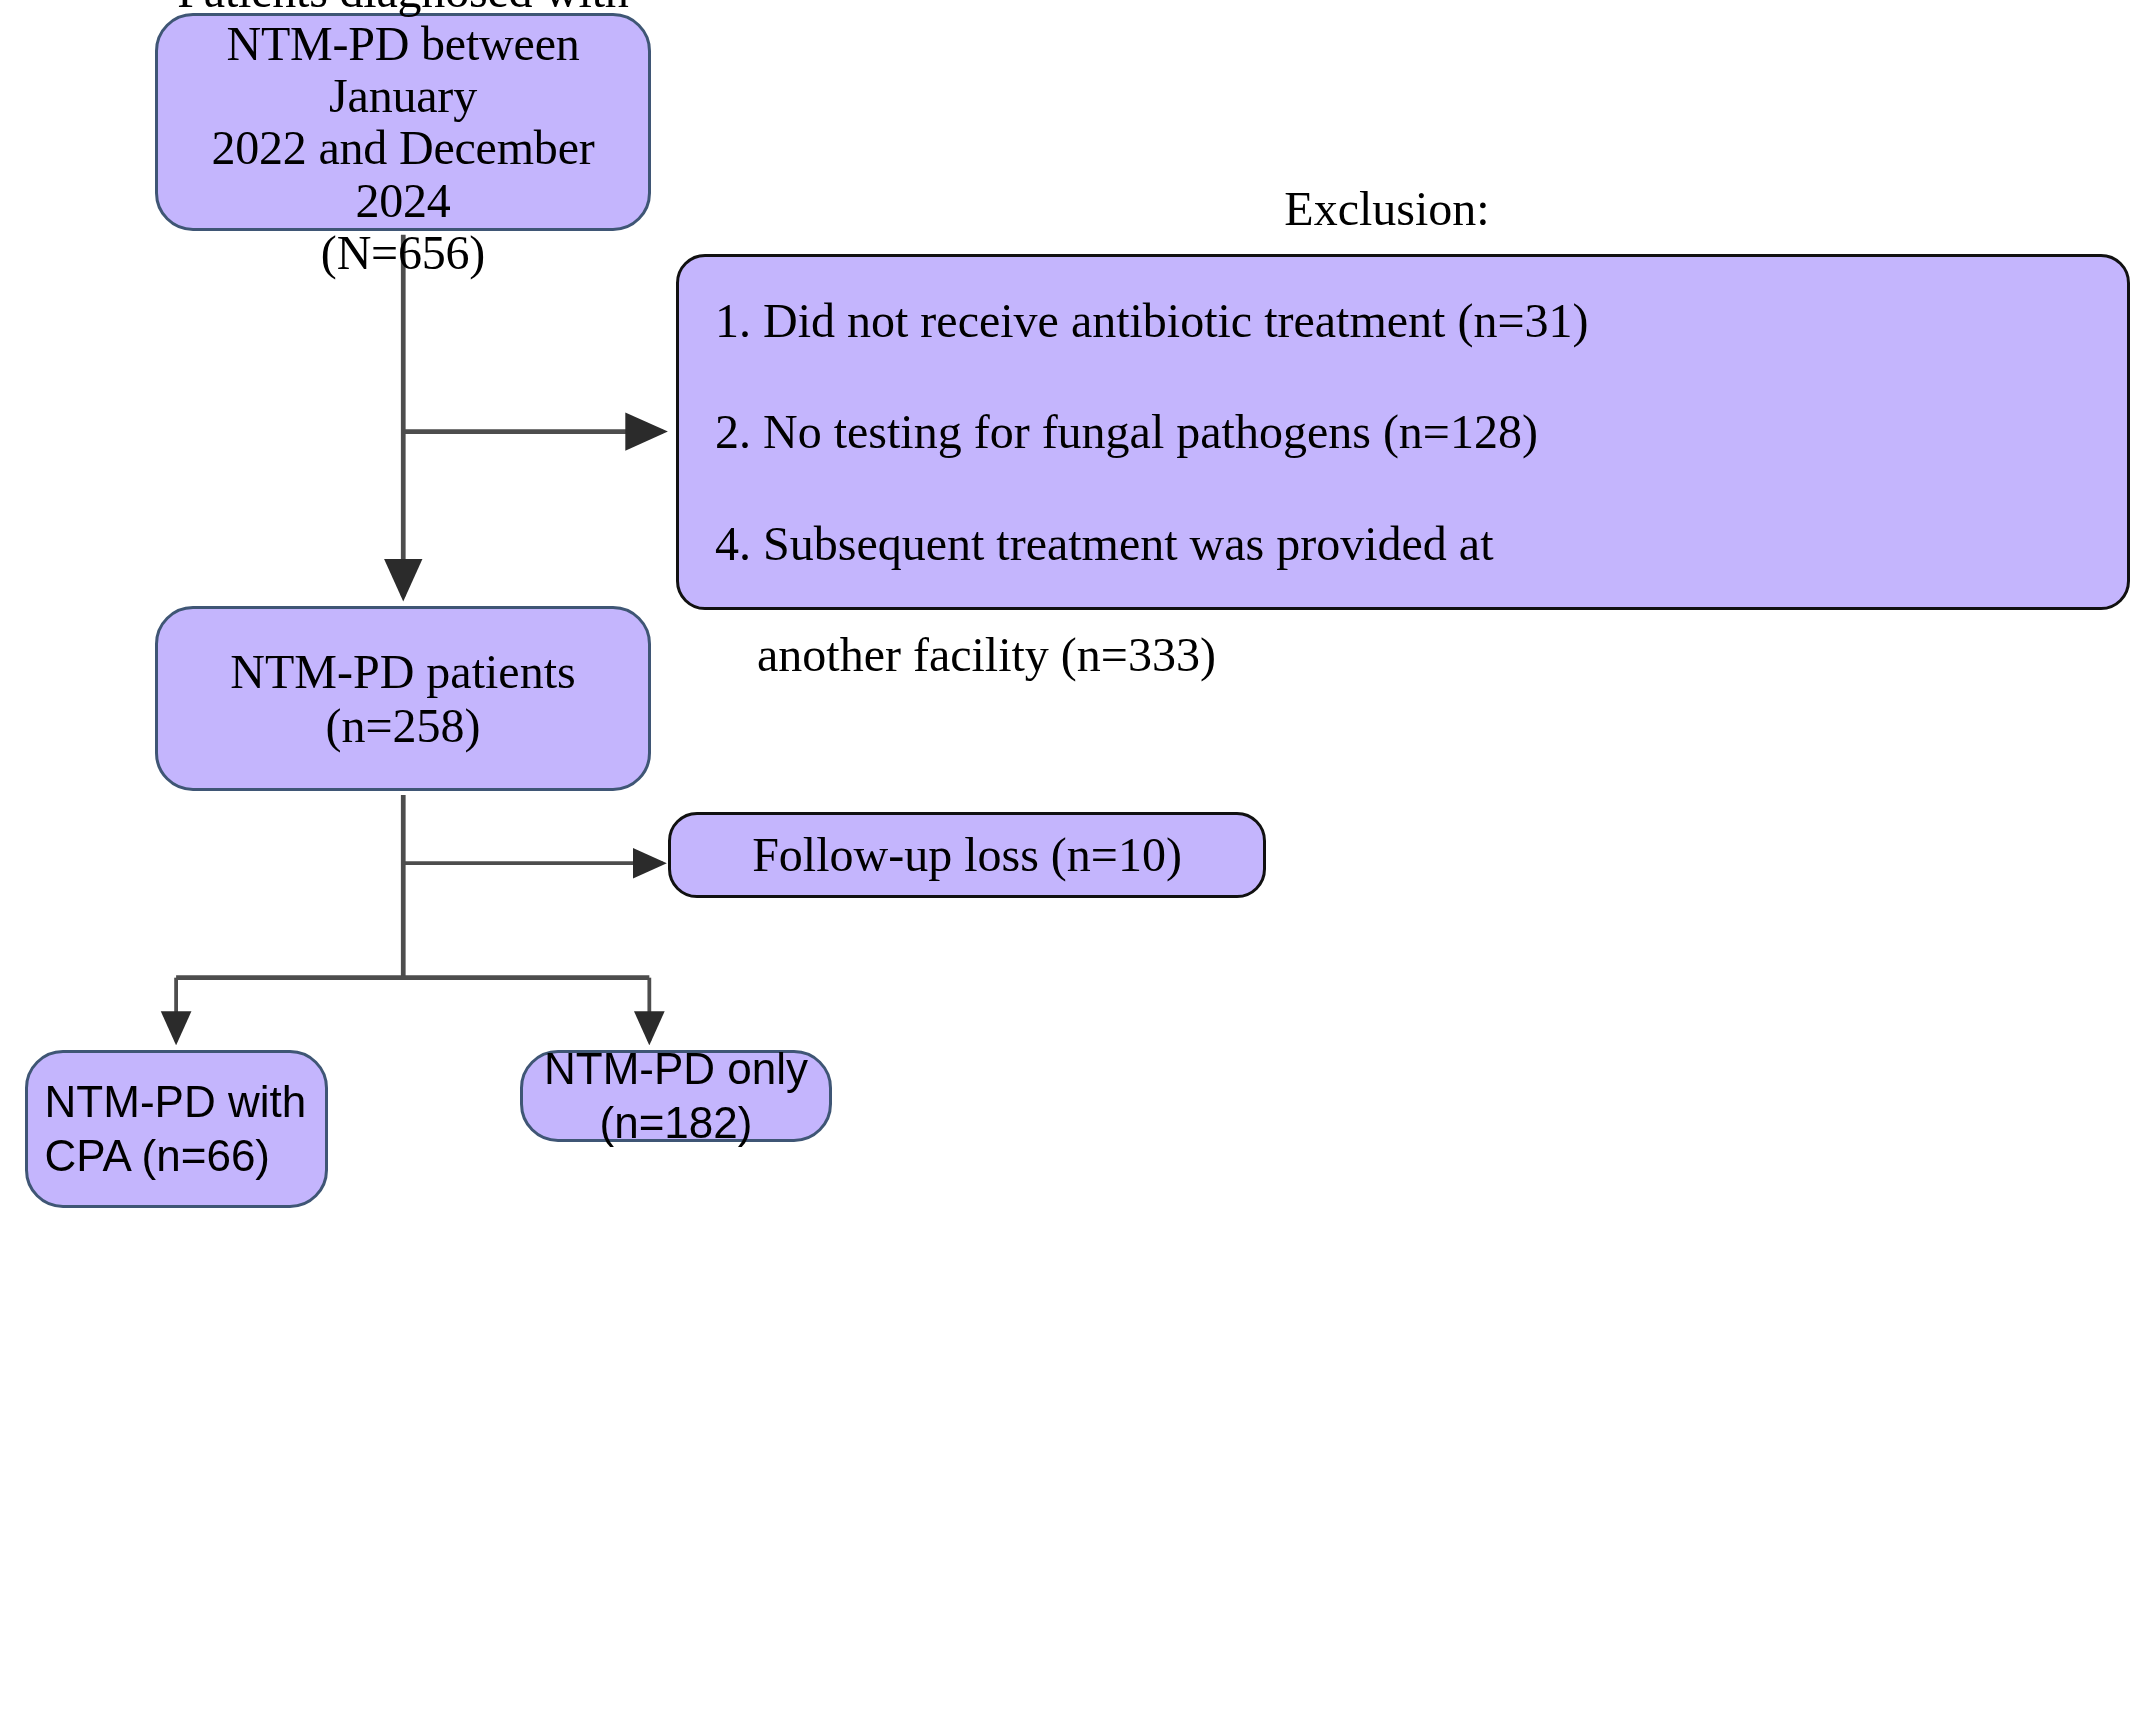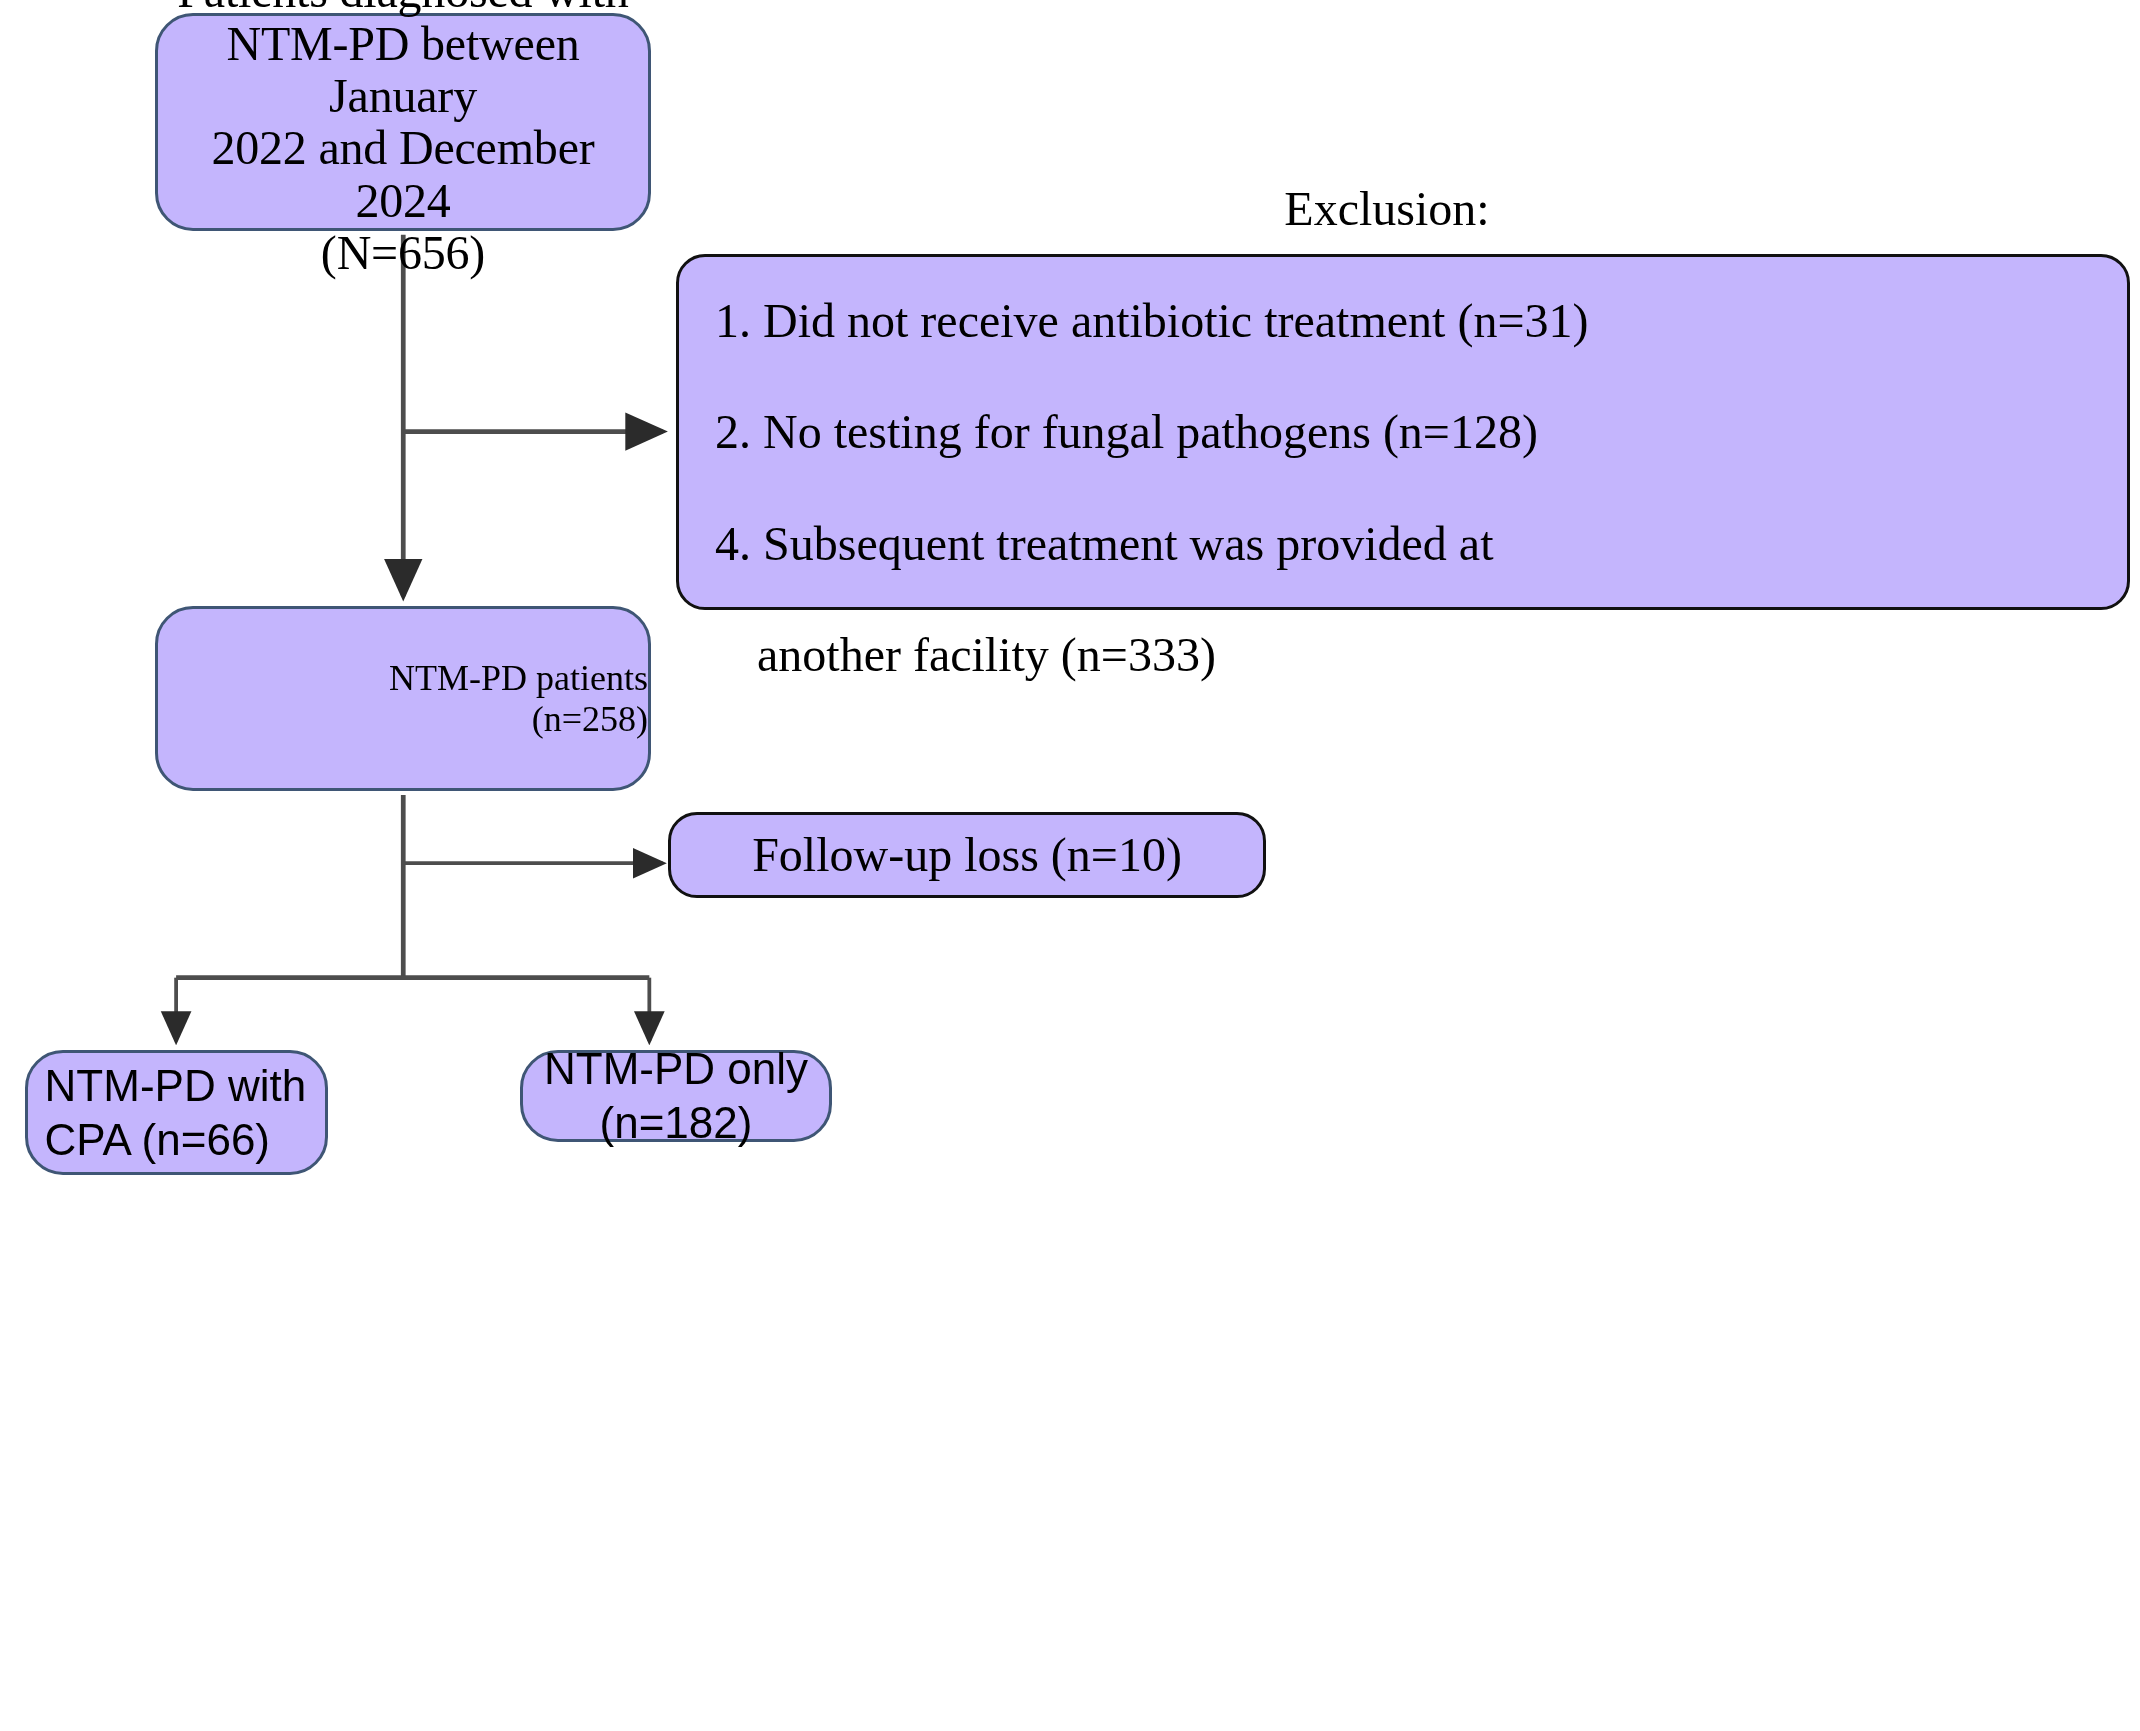--- a/index.html
+++ b/index.html
@@ -106,38 +106,38 @@
   #node-exclusion .excl-cont {
     display: block;
     padding-left: 55px;
   }
 
   #node-cohort {
     left: 155px;  top: 606px;
     width: 496px; height: 185px;
   }
   #node-cohort .node-text {
-    font-size: 36px;
+    font-size: 48px;
     line-height: 1.12;
-    text-align: right;
+    text-align: center;
   }
 
   #node-followup {
     left: 668px;  top: 812px;
     width: 598px; height: 86px;
   }
   #node-followup .node-text {
     font-size: 48px;
     line-height: 1.1;
     text-align: center;
   }
 
   #node-cpa {
     left: 24.6px;   top: 1050px;
-    width: 303px; height: 125px;
+    width: 303px; height: 158px;
     justify-content: flex-start;
   }
   #node-cpa .node-text {
     font-size: 44px;
     line-height: 1.22;
     text-align: left;
     padding-left: 17px;
   }
 
   #node-only {

